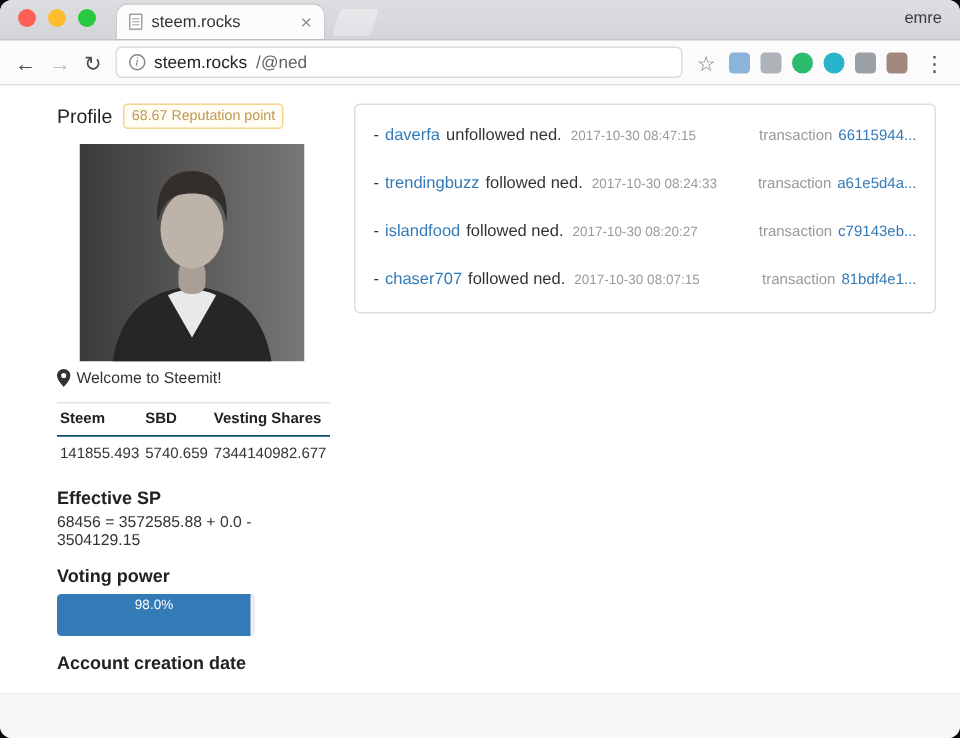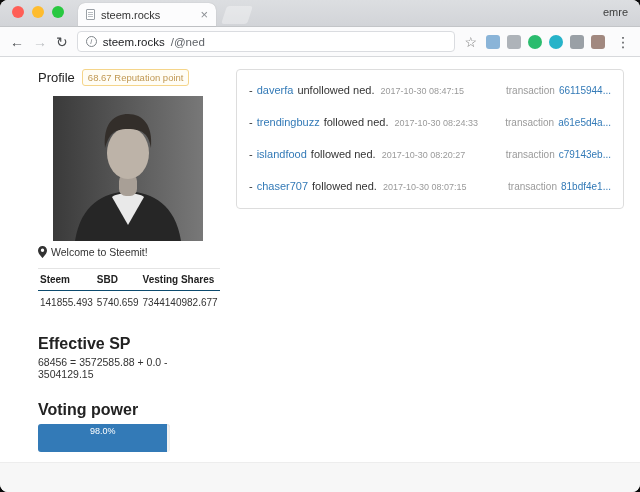--- a/index.html
+++ b/index.html
@@ -109,21 +109,21 @@
   }
   .portrait { width: 150px; height: 145px; margin: 10px auto 0; display: block; }
   .username { font-size: 20px; font-weight: bold; color: #111; margin-top: 13px; }
   .location { display: flex; align-items: center; gap: 4px; margin-top: 5px; font-size: 10.5px; color: #333; }
   .balances { width: 100%; border-collapse: collapse; margin-top: 10px; }
   .balances th {
     font-size: 10px; text-align: left; padding: 5px 2px; color: #222;
     border-top: 1px solid #e4e4e4; border-bottom: 1px solid #0c4a6e;
   }
   .balances td { font-size: 10px; padding: 6px 2px; color: #333; }
-  .section-label { font-size: 16px; font-weight: bold; color: #222; margin-top: 21px; }
+  .section-label { font-size: 12px; font-weight: bold; color: #222; margin-top: 11px; }
   .section-value { font-size: 10.5px; color: #333; margin-top: 3px; }
   .progress {
     width: 132px; height: 28px; margin-top: 5px;
     background: #f1f1f1; border-radius: 3px; overflow: hidden;
     box-shadow: inset 0 1px 2px rgba(0,0,0,.08);
   }
   .progress-fill {
     height: 100%; background: var(--progress, #337ab7);
     color: #fff; font-size: 9px; text-align: center; line-height: 14px;
   }

